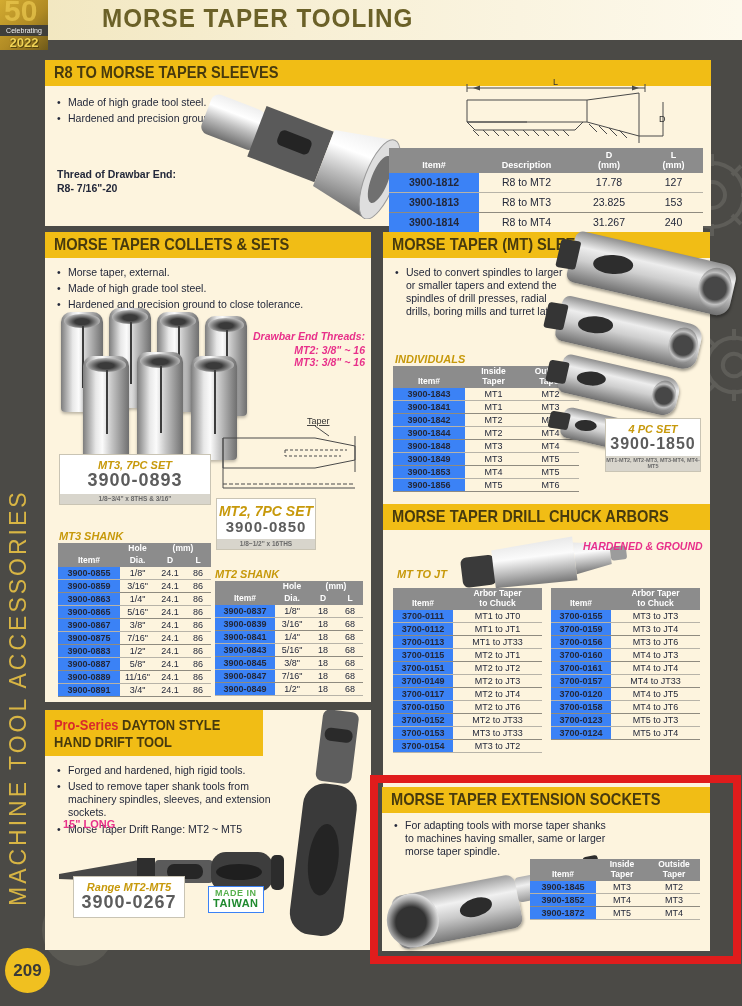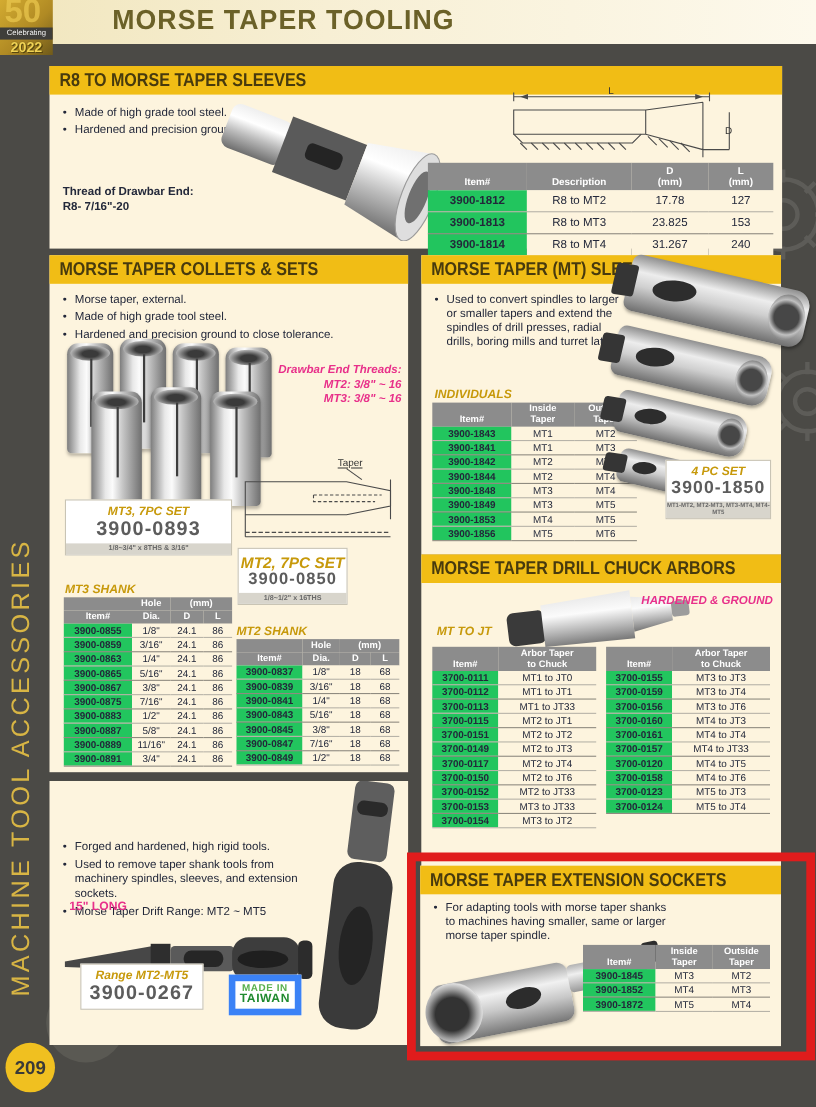--- a/index.html
+++ b/index.html
@@ -77,21 +77,21 @@
   
   table.cat{ border-collapse:collapse; width:100%; }
   table.cat th{
     background:#8c8c8c; color:#fff; font-size:9px; font-weight:bold;
     padding:2px 3px; text-align:center; white-space:pre-line; line-height:1.15; vertical-align:bottom;
   }
   table.cat td{
     font-size:10px; text-align:center; padding:2px 3px;
     border-bottom:1px solid #b7b3a8; color:#23283a; background:#fdf4de;
   }
-  table.cat td:first-child{ background:#22c55e; font-weight:bold; }
+  table.cat td:first-child{ background:#3b82f6; font-weight:bold; }
   table.cat tbody tr:nth-child(even) td{ border-bottom-color:#8f8b80; }
   table.cat.lg td{ font-size:10.5px; padding:3.5px 3px; }
   table.cat.sm th{ font-size:8.5px; padding:1px 2px; }
   table.cat.sm td{ font-size:9px; padding:1px 2px; }
   
   .setbox{
     position:absolute; background:#fff; border:1px solid #c9c4b4; text-align:center;
     padding-top:4px;
   }
   .setbox .sname{ color:#c7990b; font-weight:bold; font-style:italic; font-size:11px; }
@@ -147,21 +147,21 @@
   .socket-shank{
     position:absolute; left:128px; top:26px; width:72px; height:25px; border-radius:4px 9px 9px 4px;
     background:linear-gradient(180deg,#b3b3b3 0%,#efefef 35%,#989898 100%);
     transform:rotate(-11deg);
   }
   .socket-tip{
     position:absolute; left:196px; top:11px; width:15px; height:19px; border-radius:3px;
     background:#2d2d2d; transform:rotate(-11deg);
   }
   .madein{
-    position:absolute; background:#fff; border:6px solid #3b82f6; text-align:center;
+    position:absolute; background:#fff; border:1px solid #3b82f6; text-align:center;
     padding:2px 4px; line-height:1.05;
   }
   .madein .l1{ font-size:9px; font-weight:bold; color:#57b04d; letter-spacing:.5px;}
   .madein .l2{ font-size:11px; font-weight:bold; color:#1f8a2e; letter-spacing:.5px;}
   .redbox{
     position:absolute; left:370px; top:775px; width:371px; height:189px;
     border:8px solid #e01c1c; z-index:30; pointer-events:none;
   }
   .drawline{ stroke:#4a4a4a; stroke-width:1; fill:none; }
   .drawtxt{ font-size:9px; fill:#333; font-family:"Liberation Sans",sans-serif; }
@@ -678,20 +678,24 @@
         </tr>
         <tr>
           <td>3700-0124</td>
           <td>MT5 to JT4</td>
         </tr>
       </tbody>
   </table>
 </div>
 
 <div class="panel" style="left:45px; top:710px; width:326px; height:240px;">
+  <div class="sec-head" style="width:218px; height:46px; align-items:flex-start; flex-direction:column; justify-content:center;">
+    <span style="font-size:15px"><b style="color:#d92b2b">Pro-Series</b><b> DAYTON STYLE</b></span>
+    <span style="font-size:15px">HAND DRIFT TOOL</span>
+  </div>
   <ul class="bullets abs" style="left:12px; top:54px; width:235px;">
       <li>Forged and hardened, high rigid tools.</li>
       <li>Used to remove taper shank tools from machinery spindles, sleeves, and extension sockets.</li>
       <li>Morse Taper Drift Range: MT2 ~ MT5</li>
     </ul>
   <div class="abs magenta" style="left:18px; top:108px; font-size:11px;">15" LONG</div>
 
   <svg class="abs" style="left:10px; top:122px;" width="238" height="72" viewBox="0 0 238 72">
     <g>
       <polygon points="4,42 84,28 84,50 4,47" fill="#474747"></polygon>

